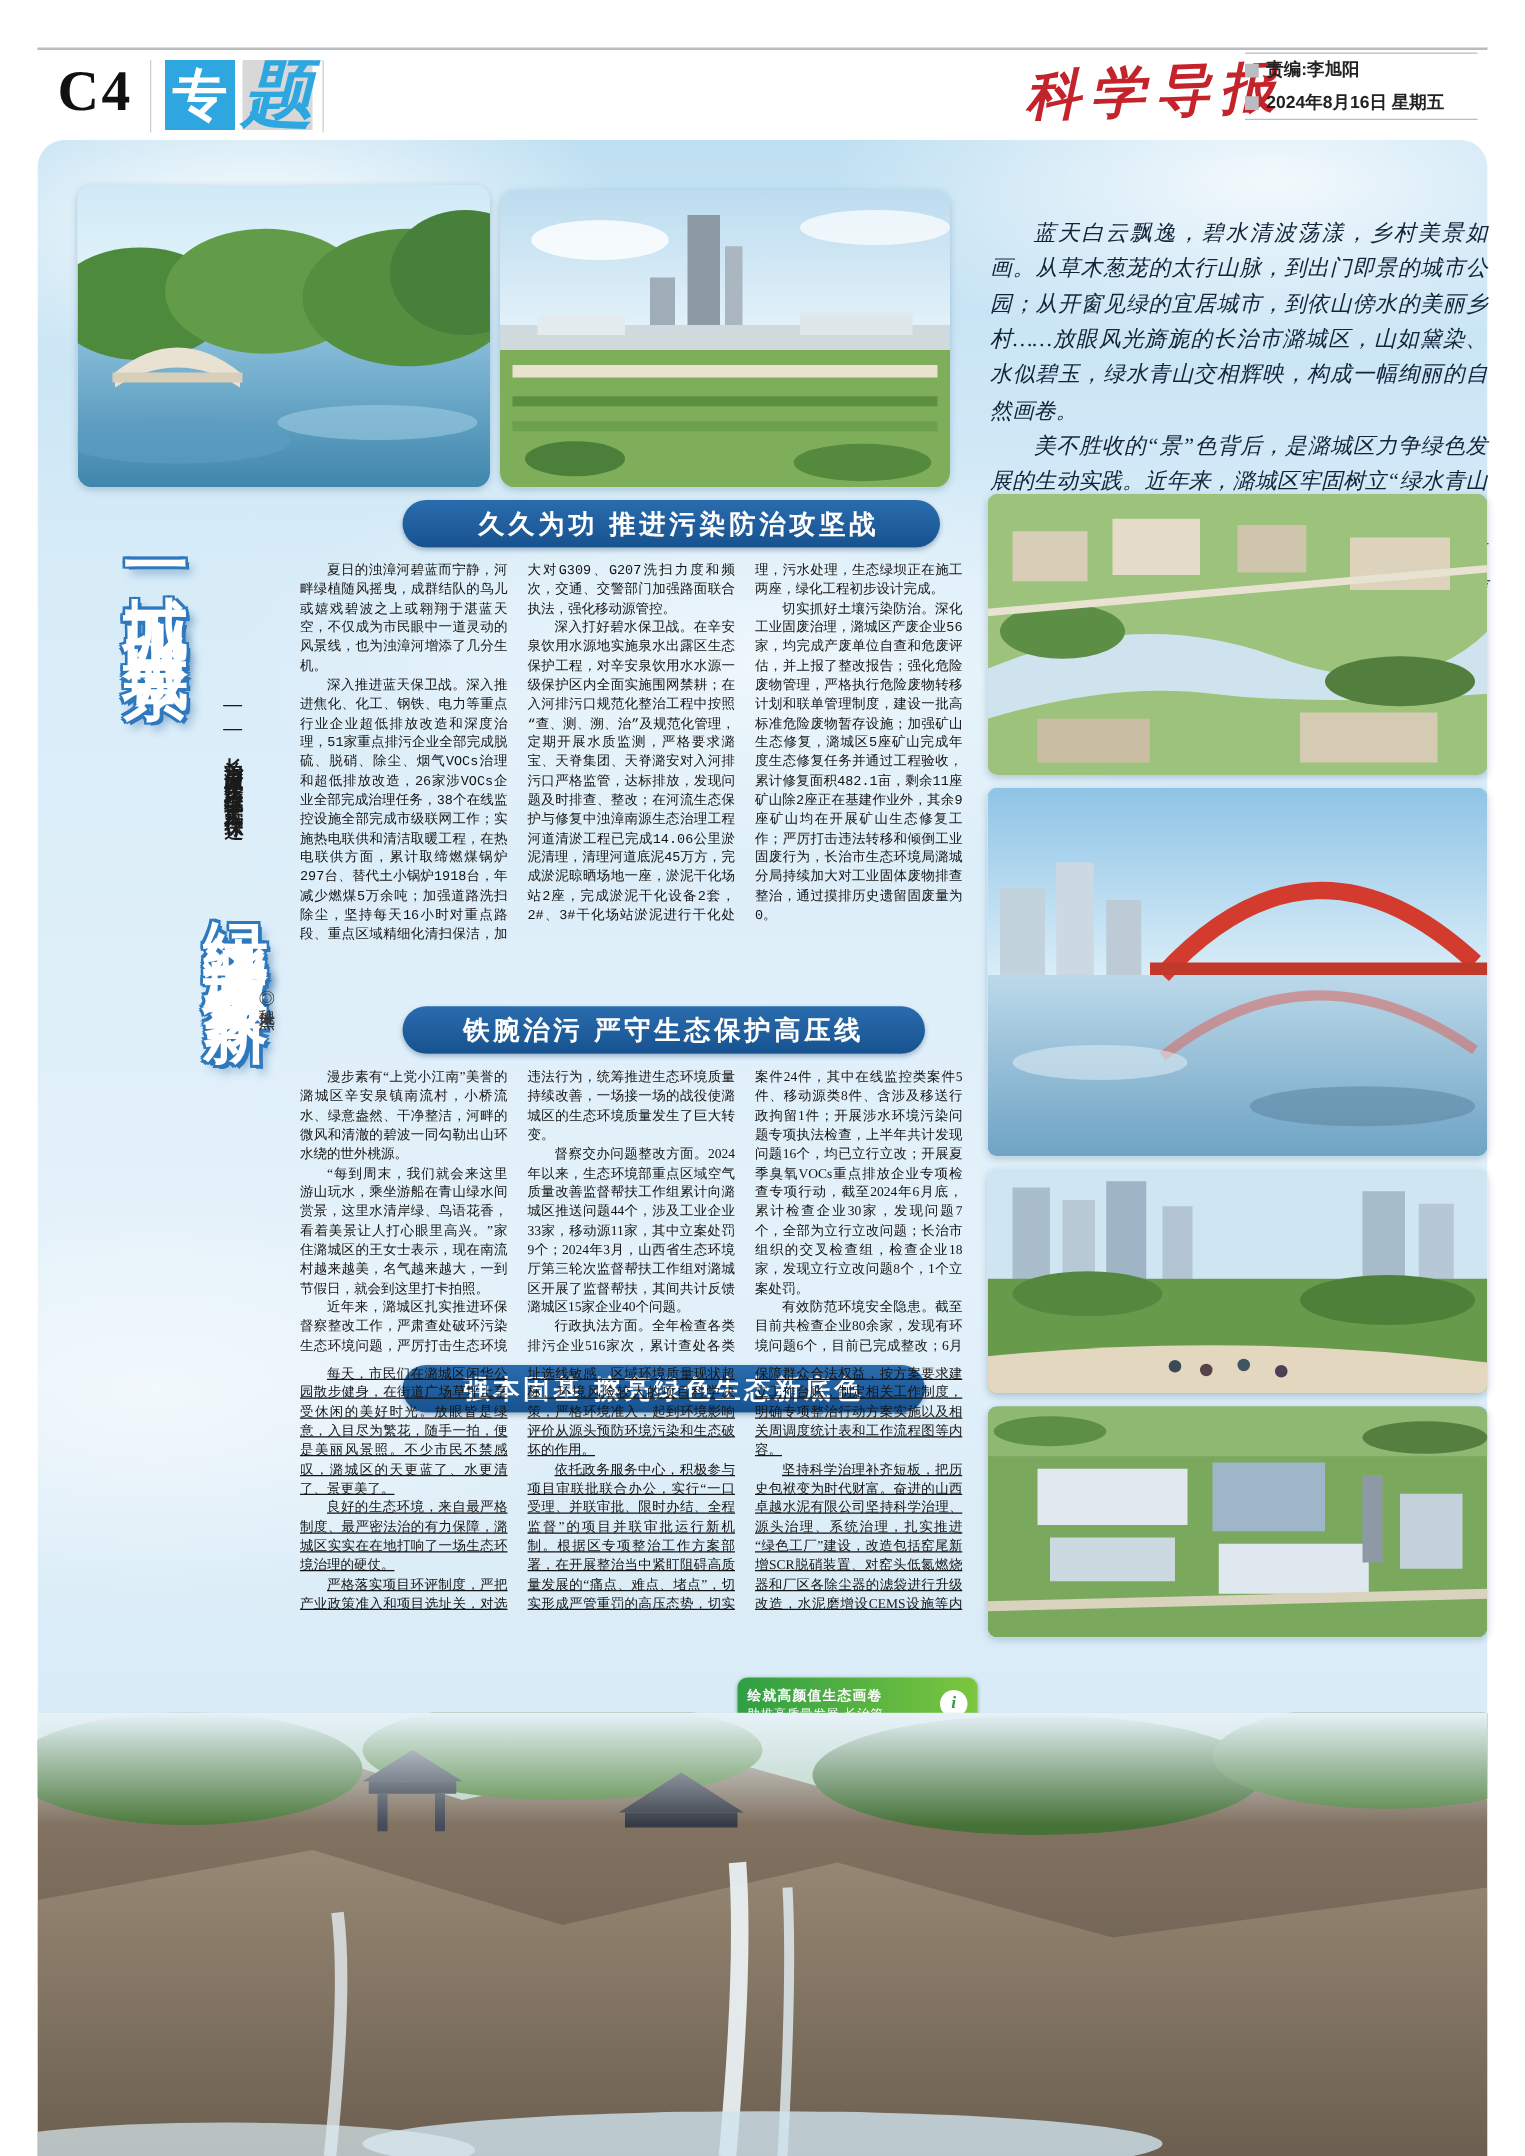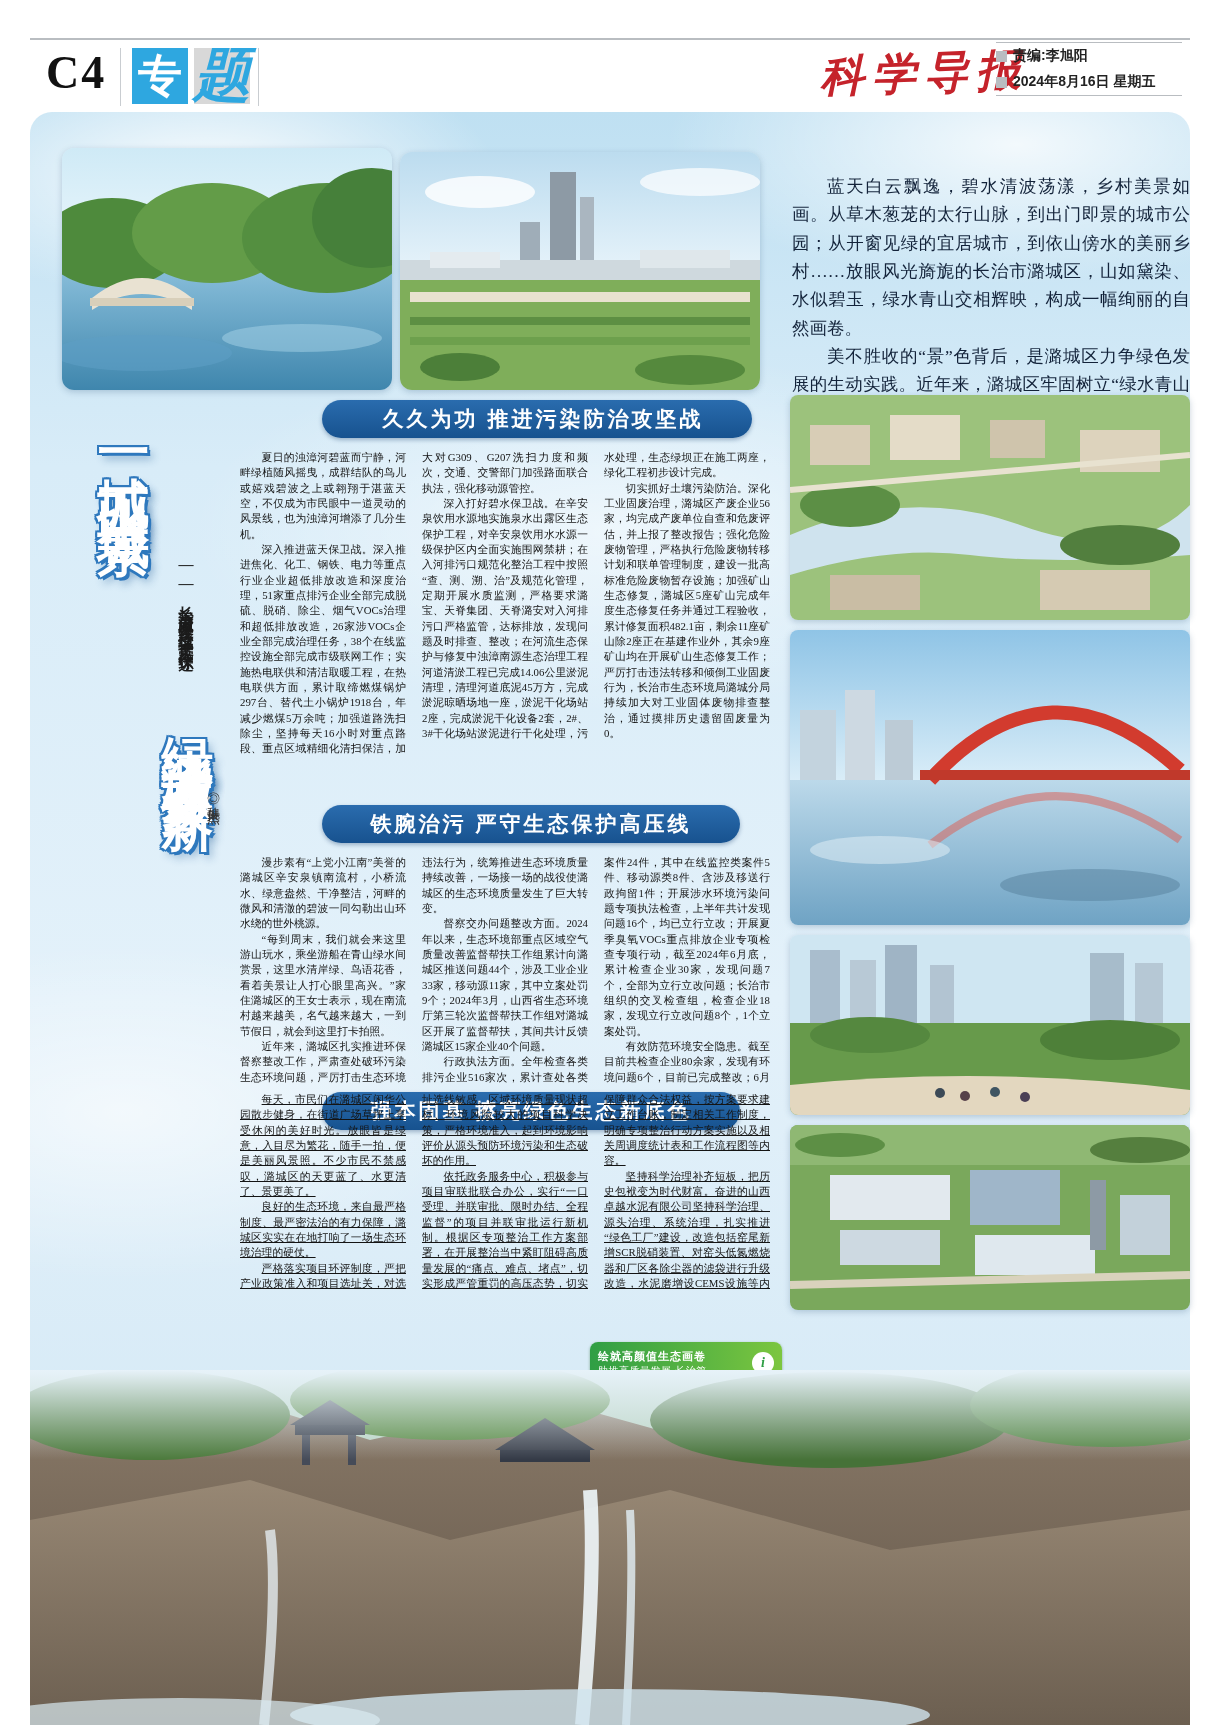--- a/index.html
+++ b/index.html
@@ -26,21 +26,21 @@
   
   .panel{position:absolute;left:30px;top:112px;width:1160px;height:1613px;border-radius:22px 22px 0 0;
       background:
         radial-gradient(420px 180px at 15% 4%, rgba(255,255,255,.9), rgba(255,255,255,0) 70%),
         radial-gradient(500px 200px at 85% 2%, rgba(255,255,255,.8), rgba(255,255,255,0) 70%),
         radial-gradient(600px 260px at 50% 26%, rgba(255,255,255,.55), rgba(255,255,255,0) 70%),
         radial-gradient(500px 240px at 8% 62%, rgba(255,255,255,.6), rgba(255,255,255,0) 70%),
         linear-gradient(180deg,#bfe0f2 0%,#d8ecf8 22%,#e3f1fa 55%,#cfe6f4 100%);}
   
   .intro{position:absolute;left:792px;top:172px;width:398px;font-size:17.5px;line-height:1.62;
-      color:#13233a;text-align:justify;}
+      color:#13233a;text-align:justify;font-style:italic;}
   .intro p{margin:0;text-indent:2em;}
   
   .photo{position:absolute;border-radius:12px;overflow:hidden;box-shadow:0 2px 6px rgba(40,80,120,.25);}
   .photo svg{display:block;width:100%;height:100%;}
   
   .vtitle{position:absolute;writing-mode:vertical-rl;text-orientation:upright;
       font-weight:bold;color:#ffffff;font-family:"Liberation Serif",serif;
       text-shadow:3px 3px 0 #2e78bd,-2px -2px 0 #2e78bd,2px -2px 0 #2e78bd,-2px 2px 0 #2e78bd,
                   0 2px 0 #2e78bd,2px 0 0 #2e78bd,0 -2px 0 #2e78bd,-2px 0 0 #2e78bd,5px 6px 8px rgba(30,90,150,.45);
       font-size:52px;letter-spacing:10px;}
@@ -148,21 +148,21 @@
       <p>蓝天白云飘逸，碧水清波荡漾，乡村美景如画。从草木葱茏的太行山脉，到出门即景的城市公园；从开窗见绿的宜居城市，到依山傍水的美丽乡村……放眼风光旖旎的长治市潞城区，山如黛染、水似碧玉，绿水青山交相辉映，构成一幅绚丽的自然画卷。</p>
       <p>美不胜收的“景”色背后，是潞城区力争绿色发展的生动实践。近年来，潞城区牢固树立“绿水青山就是金山银山”的生态理念，坚定不移走生态优先、绿色发展道路，毫不放松抓好环境保护和生态修复工作，统筹推进生态环境高水平保护，以坚定的信心决心，将生态环境保护答卷写在碧水蓝天中。</p>
     </div>
 
   <div class="vtitle" style="left:88px;top:425px;height:470px;">一城山水一城景</div>
   <div class="vtitle" style="left:152px;top:695px;height:470px;">绿染潞城万象新</div>
   <div class="vsub" style="left:176px;top:556px;height:400px;">——长治市潞城区生态环境保护亮点工作综述</div>
   <div class="vby" style="left:204px;top:782px;height:80px;">◎魏世杰</div>
 
   <div class="pill" style="top:400px;padding-left:12px;">久久为功  推进污染防治攻坚战</div>
-  <div class="body-cols" style="top:450px;height:315px;">
+  <div class="body-cols" style="top:450px;height:315px;font-family:Liberation Mono, monospace;">
       <p>夏日的浊漳河碧蓝而宁静，河畔绿植随风摇曳，成群结队的鸟儿或嬉戏碧波之上或翱翔于湛蓝天空，不仅成为市民眼中一道灵动的风景线，也为浊漳河增添了几分生机。</p>
       <p>深入推进蓝天保卫战。深入推进焦化、化工、钢铁、电力等重点行业企业超低排放改造和深度治理，51家重点排污企业全部完成脱硫、脱硝、除尘、烟气VOCs治理和超低排放改造，26家涉VOCs企业全部完成治理任务，38个在线监控设施全部完成市级联网工作；实施热电联供和清洁取暖工程，在热电联供方面，累计取缔燃煤锅炉297台、替代土小锅炉1918台，年减少燃煤5万余吨；加强道路洗扫除尘，坚持每天16小时对重点路段、重点区域精细化清扫保洁，加大对G309、G207洗扫力度和频次，交通、交警部门加强路面联合执法，强化移动源管控。</p>
       <p>深入打好碧水保卫战。在辛安泉饮用水源地实施泉水出露区生态保护工程，对辛安泉饮用水水源一级保护区内全面实施围网禁耕；在入河排污口规范化整治工程中按照“查、测、溯、治”及规范化管理，定期开展水质监测，严格要求潞宝、天脊集团、天脊潞安对入河排污口严格监管，达标排放，发现问题及时排查、整改；在河流生态保护与修复中浊漳南源生态治理工程河道清淤工程已完成14.06公里淤泥清理，清理河道底泥45万方，完成淤泥晾晒场地一座，淤泥干化场站2座，完成淤泥干化设备2套，2#、3#干化场站淤泥进行干化处理，污水处理，生态绿坝正在施工两座，绿化工程初步设计完成。</p>
       <p>切实抓好土壤污染防治。深化工业固废治理，潞城区产废企业56家，均完成产废单位自查和危废评估，并上报了整改报告；强化危险废物管理，严格执行危险废物转移计划和联单管理制度，建设一批高标准危险废物暂存设施；加强矿山生态修复，潞城区5座矿山完成年度生态修复任务并通过工程验收，累计修复面积482.1亩，剩余11座矿山除2座正在基建作业外，其余9座矿山均在开展矿山生态修复工作；严厉打击违法转移和倾倒工业固废行为，长治市生态环境局潞城分局持续加大对工业固体废物排查整治，通过摸排历史遗留固废量为0。</p>
     </div>
 
   <div class="pill" style="top:805px;">铁腕治污  严守生态保护高压线</div>
   <div class="body-cols" style="top:855px;height:230px;">
       <p>漫步素有“上党小江南”美誉的潞城区辛安泉镇南流村，小桥流水、绿意盎然、干净整洁，河畔的微风和清澈的碧波一同勾勒出山环水绕的世外桃源。</p>
       <p>“每到周末，我们就会来这里游山玩水，乘坐游船在青山绿水间赏景，这里水清岸绿、鸟语花香，看着美景让人打心眼里高兴。”家住潞城区的王女士表示，现在南流村越来越美，名气越来越大，一到节假日，就会到这里打卡拍照。</p>

